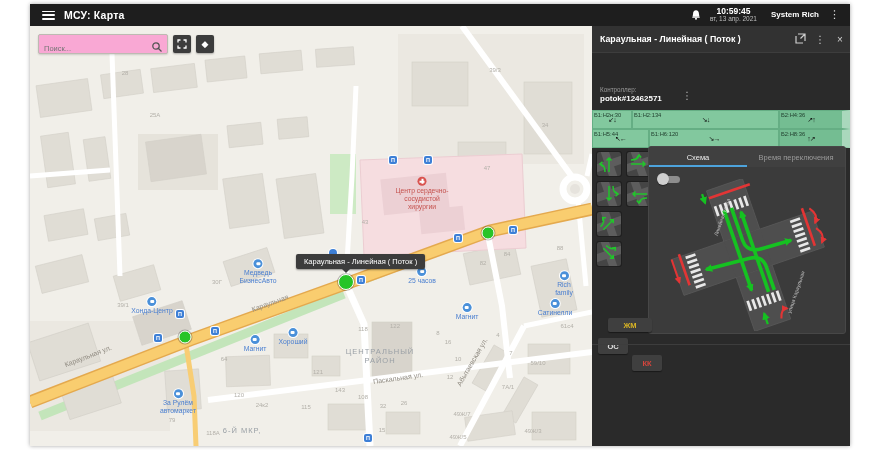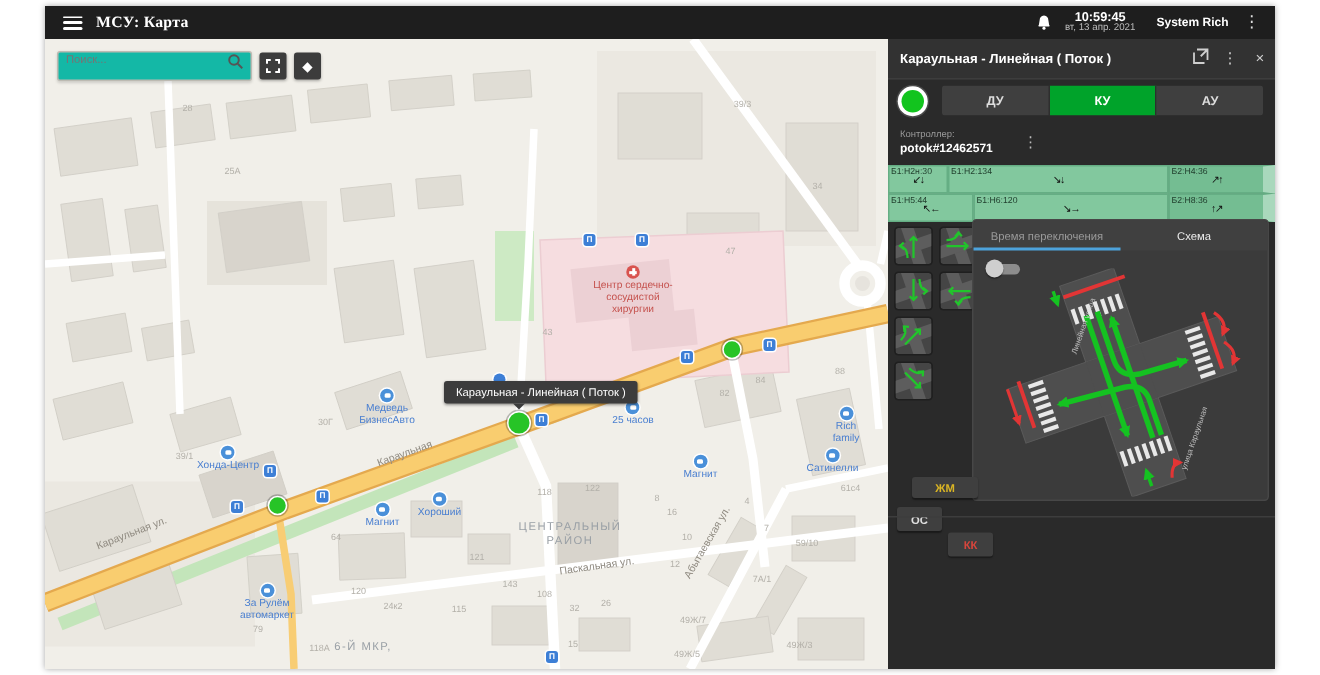--- a/index.html
+++ b/index.html
@@ -3,21 +3,21 @@
 <meta charset="utf-8">
 <style>
   html,body{margin:0;padding:0;background:#ffffff;font-family:"Liberation Sans",sans-serif;}
   #stage{position:relative;width:880px;height:450px;background:#fff;overflow:hidden;}
   #app{position:absolute;left:30px;top:4px;width:820px;height:442px;background:#fff;box-shadow:0 0 4px rgba(0,0,0,.35);}
 
   
   #topbar{position:absolute;left:0;top:0;width:820px;height:22px;background:#1e1e1e;color:#fff;display:flex;align-items:center;}
   .hamb{width:13px;height:9px;margin:0 9px 0 12px;display:flex;flex-direction:column;justify-content:space-between;cursor:pointer;}
   .hamb span{display:block;height:1.6px;background:#fff;border-radius:1px;}
-  .tb-title{font-size:10.5px;font-weight:bold;letter-spacing:.2px;font-family:Liberation Serif, serif;}
+  .tb-title{font-size:10.5px;font-weight:bold;letter-spacing:.2px;}
   .tb-right{margin-left:auto;display:flex;align-items:center;gap:8px;padding-right:8px;}
   .bell{width:12px;height:12px;}
   .tb-clock{line-height:1.05;text-align:center;}
   .tb-time{font-size:8.5px;font-weight:bold;}
   .tb-date{font-size:6.5px;color:#bdbdbd;}
   .tb-user{font-size:8px;font-weight:bold;margin-left:6px;}
   .vdots{font-size:11px;color:#e0e0e0;padding:0 2px;cursor:pointer;}
 
   
   #map{position:absolute;left:0;top:22px;width:562px;height:420px;background:#f1efe9;overflow:hidden;}
@@ -36,21 +36,21 @@
   #tooltip{position:absolute;left:266px;top:228px;background:#3c3c3c;color:#fff;font-size:7.5px;padding:3px 8px;border-radius:2px;white-space:nowrap;box-shadow:0 1px 2px rgba(0,0,0,.4);}
   #tooltip:after{content:"";position:absolute;left:46px;bottom:-4px;border-left:4px solid transparent;border-right:4px solid transparent;border-top:4px solid #3c3c3c;}
   .hosp-label{font-size:6.8px;color:#c5524e;text-align:center;line-height:1.2;}
   .hosp-ico{width:9px;height:9px;border-radius:50%;background:#d9534f;margin:0 auto 1px auto;position:relative;}
   .hosp-ico:before,.hosp-ico:after{content:"";position:absolute;background:#fff;}
   .hosp-ico:before{left:4px;top:2px;width:1.6px;height:5px;}
   .hosp-ico:after{left:2px;top:4px;width:5px;height:1.6px;}
 
   
   #searchbar{position:absolute;left:8px;top:8px;display:flex;gap:5px;align-items:center;}
-  #searchbox{width:128px;height:18px;background:#14b8a6;border:1px solid #bdbab2;border-radius:2px;display:flex;align-items:flex-start;box-shadow:0 1px 2px rgba(0,0,0,.15);}
+  #searchbox{width:128px;height:18px;background:#f9a8d4;border:1px solid #bdbab2;border-radius:2px;display:flex;align-items:flex-end;box-shadow:0 1px 2px rgba(0,0,0,.15);}
   #searchbox input{flex:1;border:none;outline:none;font-size:7.5px;padding:0 5px;color:#333;background:transparent;font-family:"Liberation Sans",sans-serif;}
   .mapbtn{width:18px;height:18px;background:#3c3c3c;border-radius:2px;display:flex;align-items:center;justify-content:center;color:#fff;cursor:pointer;box-shadow:0 1px 2px rgba(0,0,0,.3);}
   .mapbtn .dia{font-size:9px;line-height:1;}
 
   
   #panel{position:absolute;left:562px;top:22px;width:258px;height:420px;background:#2a2a2a;color:#e0e0e0;overflow:hidden;}
   #p-header{position:absolute;left:0;top:0;width:100%;height:26px;background:#323232;border-bottom:1px solid #3d3d3d;display:flex;align-items:center;}
   #p-title{font-size:8.8px;font-weight:bold;color:#fff;padding-left:8px;flex:1;white-space:nowrap;overflow:hidden;}
   .p-h-ico{width:20px;text-align:center;color:#cfcfcf;font-size:10px;cursor:pointer;}
   #p-modes{position:absolute;left:0;top:28px;width:100%;height:26px;display:flex;align-items:center;}
@@ -346,28 +346,20 @@
       <div id="p-title">Караульная - Линейная ( Поток )</div>
       <div class="p-h-ico">
         <svg width="11" height="11" viewBox="0 0 11 11">
               <path d="M1,3 V10 H8 M3,1 H10 V8 M10,1 L5.5,5.5" fill="none" stroke="#cfcfcf" stroke-width="1.2"></path>
             </svg>
       </div>
       <div class="p-h-ico">⋮</div>
       <div class="p-h-ico">×</div>
     </div>
 
-    <div id="p-modes">
-      <div id="p-status-circle" style="background: rgb(18, 196, 30);"></div>
-      <div id="modes">
-            <div class="mode-btn">ДУ</div>
-            <div class="mode-btn" style="background: rgb(0, 163, 42); color: rgb(255, 255, 255);">КУ</div>
-            <div class="mode-btn">АУ</div>
-          </div>
-    </div>
 
     <div id="p-ctrl">
       <div class="ctrl-l">
         <div class="ctrl-lab">Контроллер:</div>
         <div class="ctrl-val">potok#12462571</div>
       </div>
       <div id="ctrl-menu">⋮</div>
     </div>
 
     <div id="sigrows">
@@ -465,22 +457,22 @@
               </g>
               <g transform="rotate(135 12 12)" stroke="#21c52b" stroke-width="1.5" fill="none">
                 <path d="M12,20 L12,6 M9.5,8.5 L12,6 L14.5,8.5"></path>
                 <path d="M8,20 Q8,13 3,12 M5.5,9.8 L3,12 L5.8,14.3"></path>
               </g>
             </svg></div>
         </div>
 
     <div id="card">
       <div id="tabs">
+            <div class="tab" style="color: rgb(238, 238, 238);">Схема</div>
             <div class="tab" style="color: rgb(154, 154, 154);">Время переключения</div>
-            <div class="tab" style="color: rgb(238, 238, 238);">Схема</div>
             <div id="tab-underline" style="background: rgb(77, 163, 220);"></div>
           </div>
       <div id="card-body">
         <div id="toggle">
           <div class="track"></div>
               <div class="knob"></div>
         </div>
         <svg id="schematic" width="190" height="152" viewBox="0 0 200 176">
           <defs>
             <marker id="gm" markerUnits="userSpaceOnUse" markerWidth="10" markerHeight="9" refX="7" refY="4.5" orient="auto">

